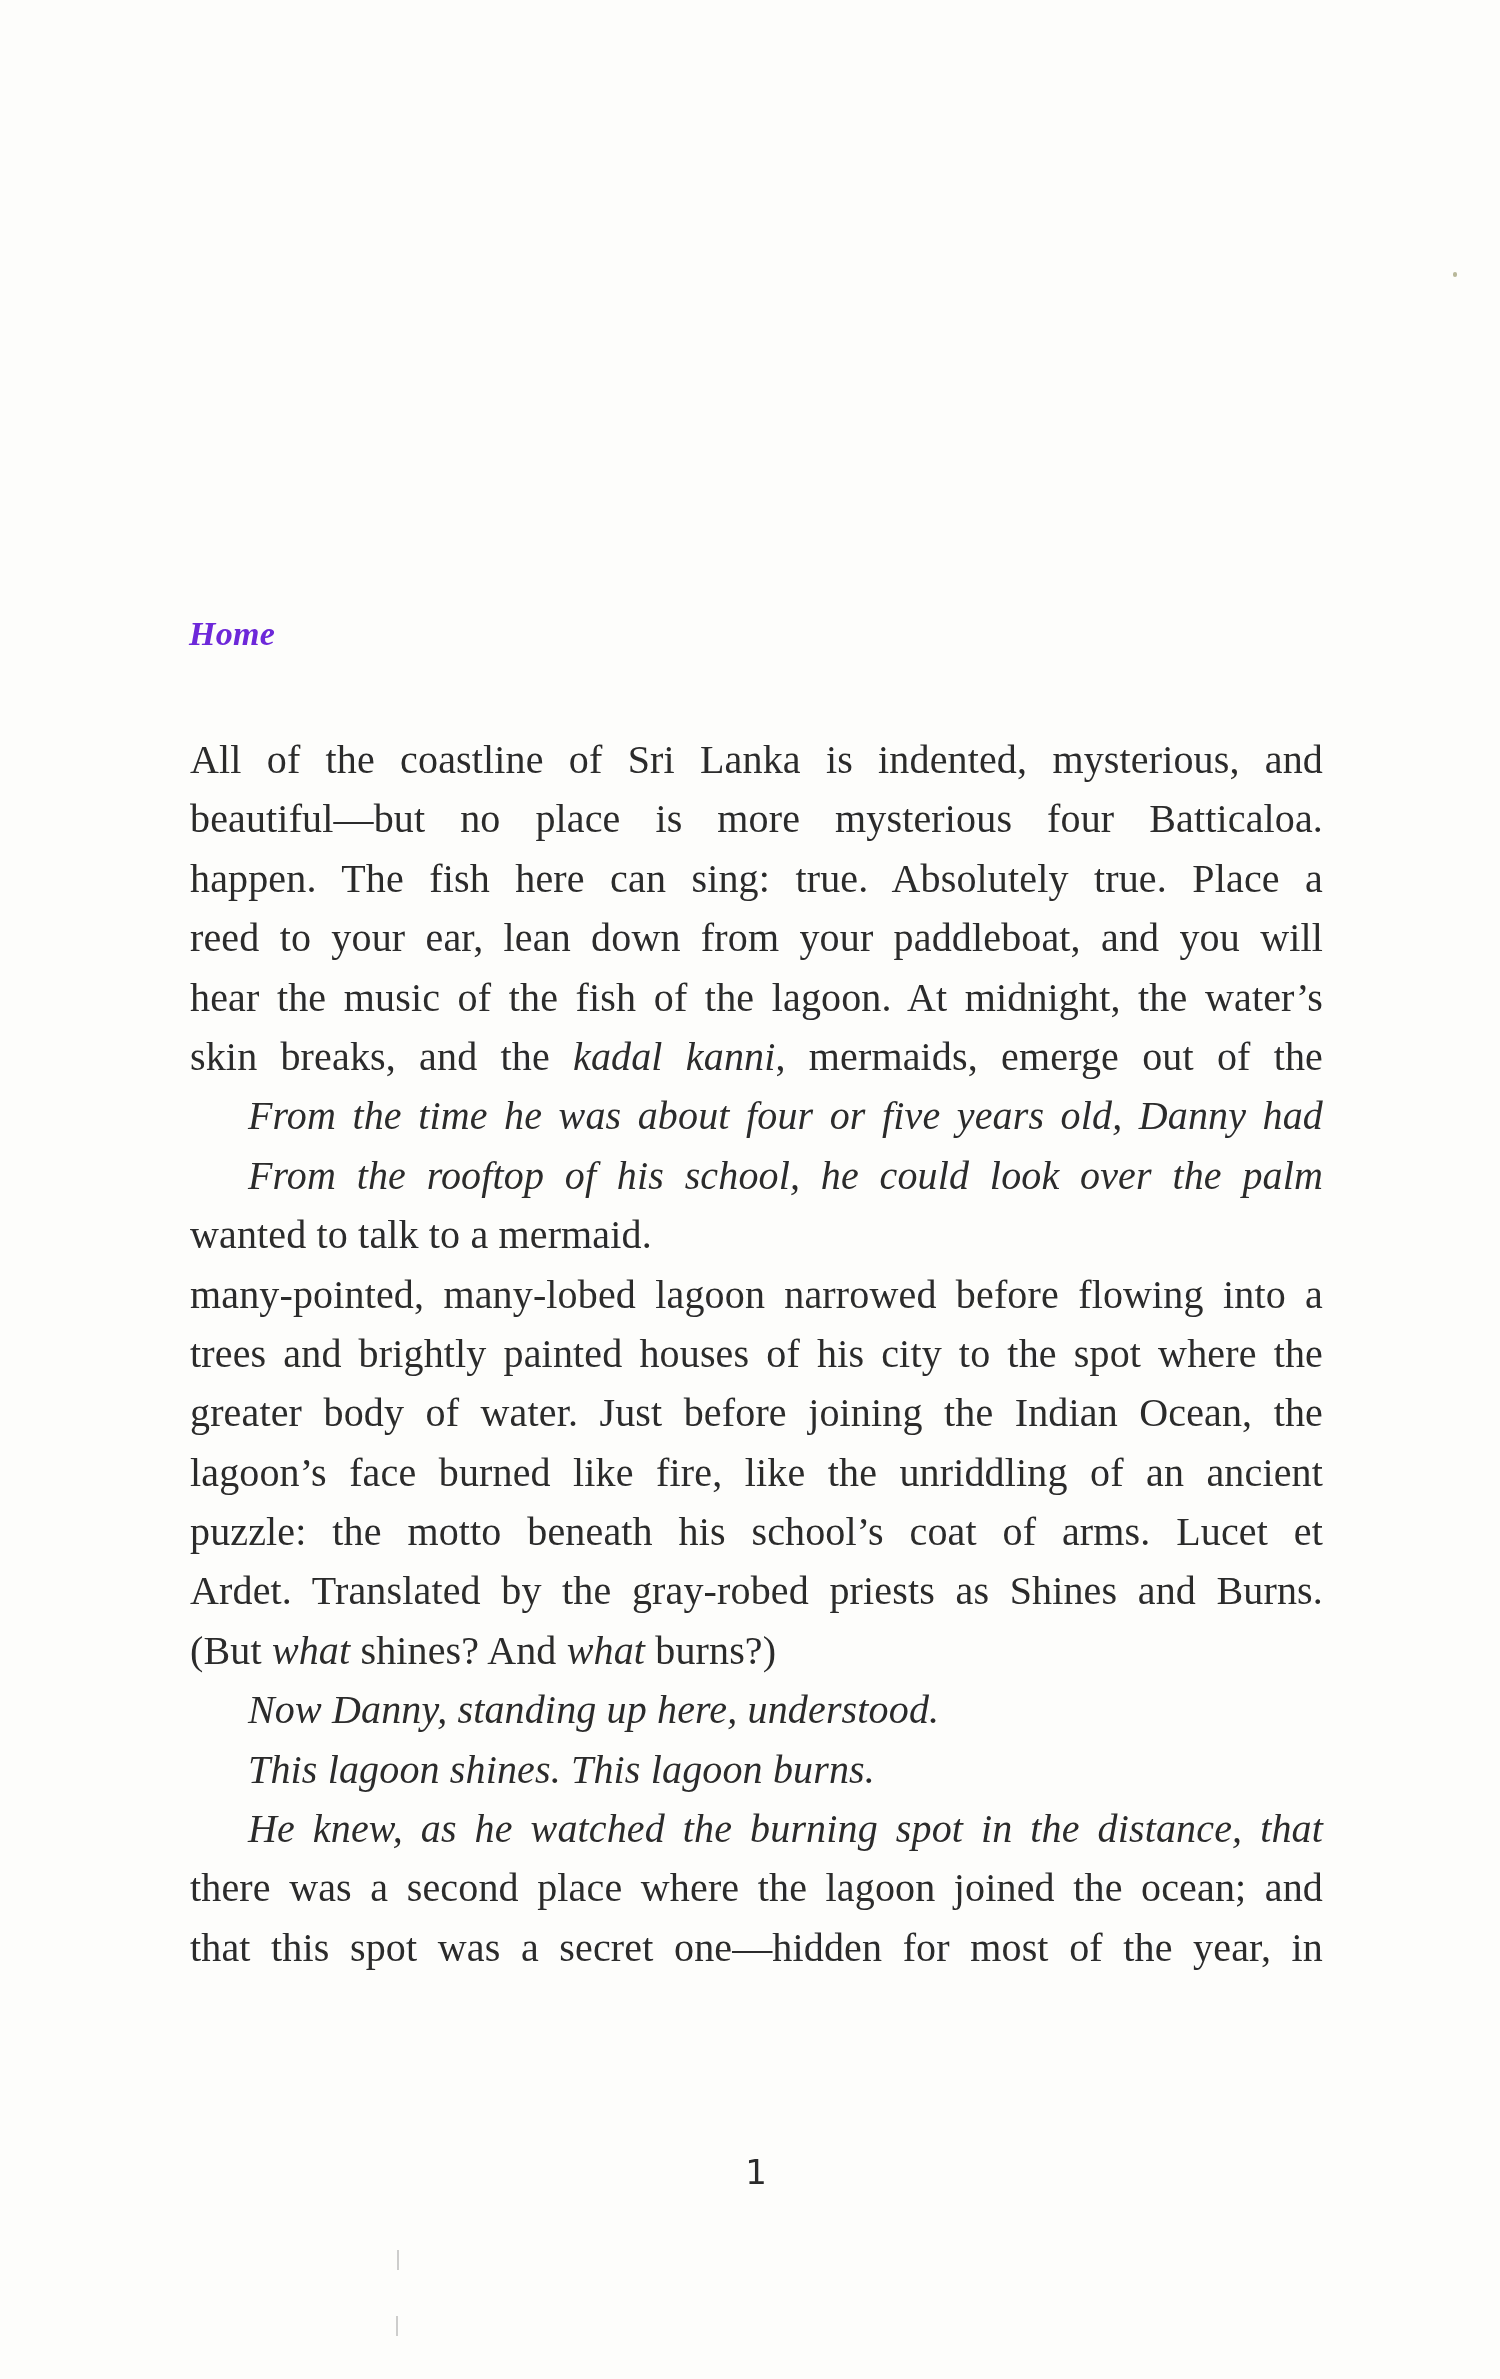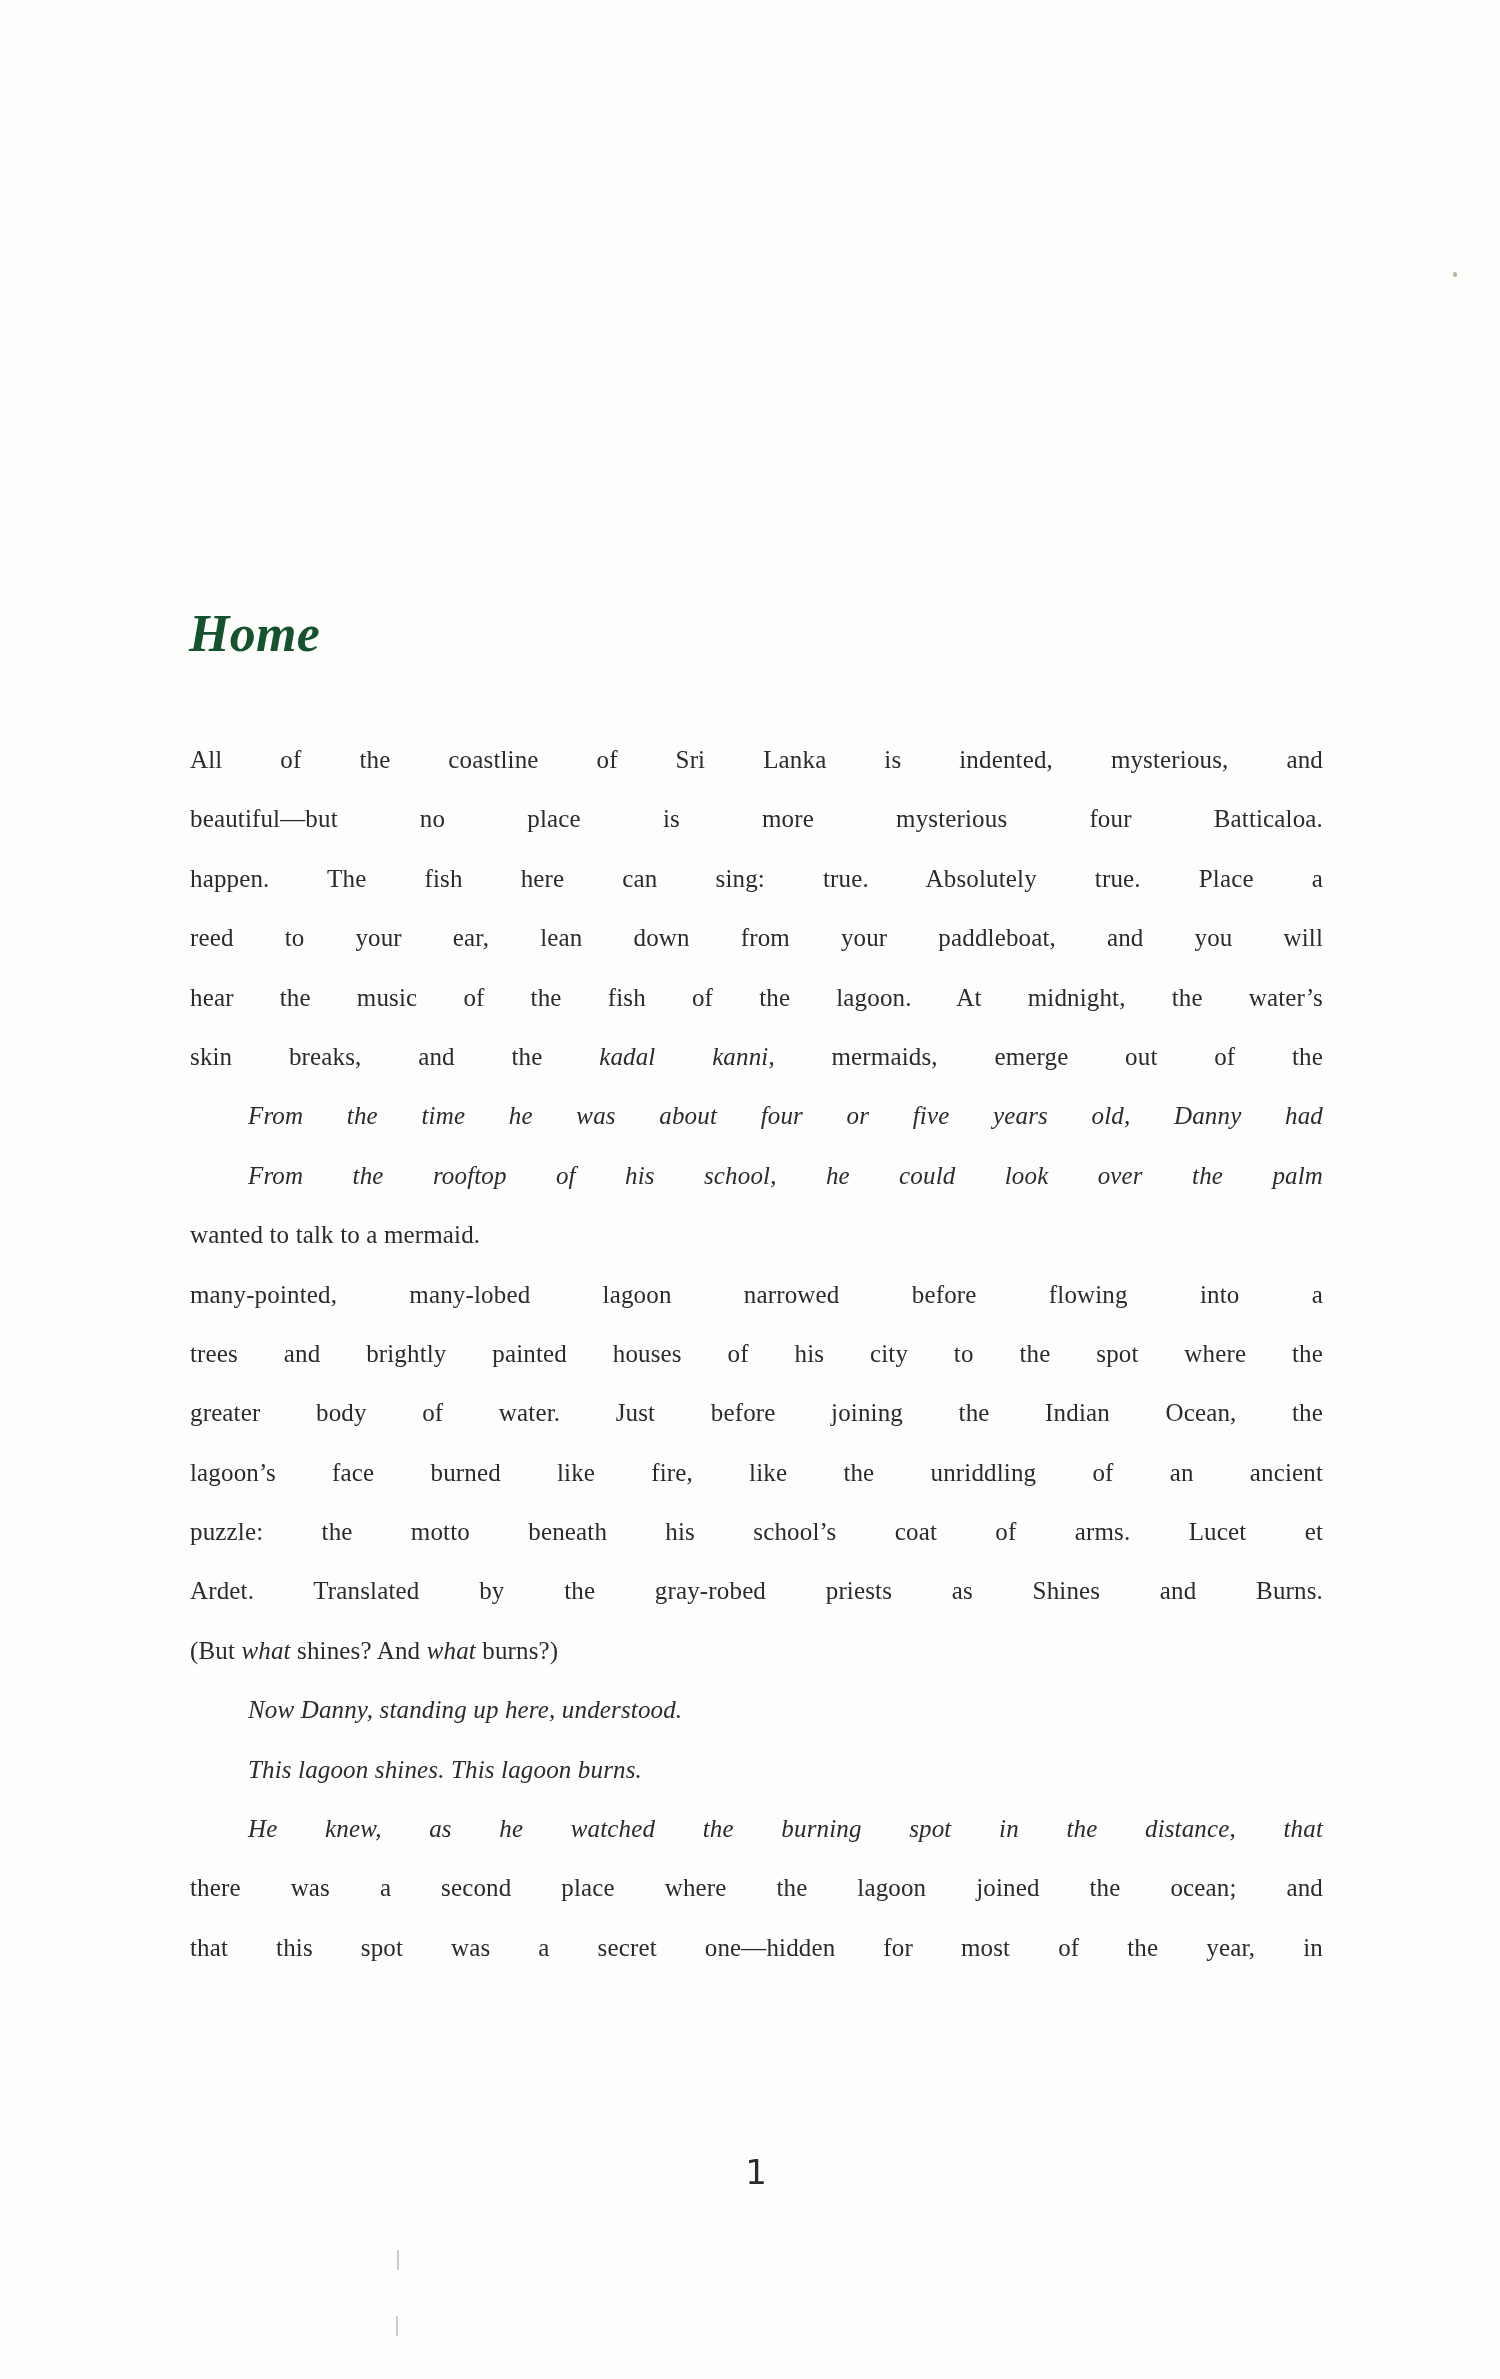--- a/index.html
+++ b/index.html
@@ -18,39 +18,39 @@
     .page {
       position: absolute;
       left: 0; top: 0;
       width: 1500px;
       height: 2379px;
     }
     .chapter-title {
       position: absolute;
       left: 189px;
       top: 609px;
-      font-size: 52px;
+      font-size: 34px;
       font-weight: bold;
       font-style: italic;
-      color: #14532d;
+      color: #6d28d9;
       letter-spacing: 0.3px;
       line-height: 50px;
       margin: 0;
     }
     .body-text {
       position: absolute;
       left: 190px;
       top: 730px;
       width: 1133px;
     }
     .line {
       display: block;
       height: 59.4px;
       line-height: 59.4px;
-      font-size: 25px;
+      font-size: 40px;
       white-space: nowrap;
       text-align: justify;
       text-align-last: justify;
       letter-spacing: 0.15px;
     }
     .line.indent {
       padding-left: 58px;
       font-style: italic;
     }
     .line.last {

